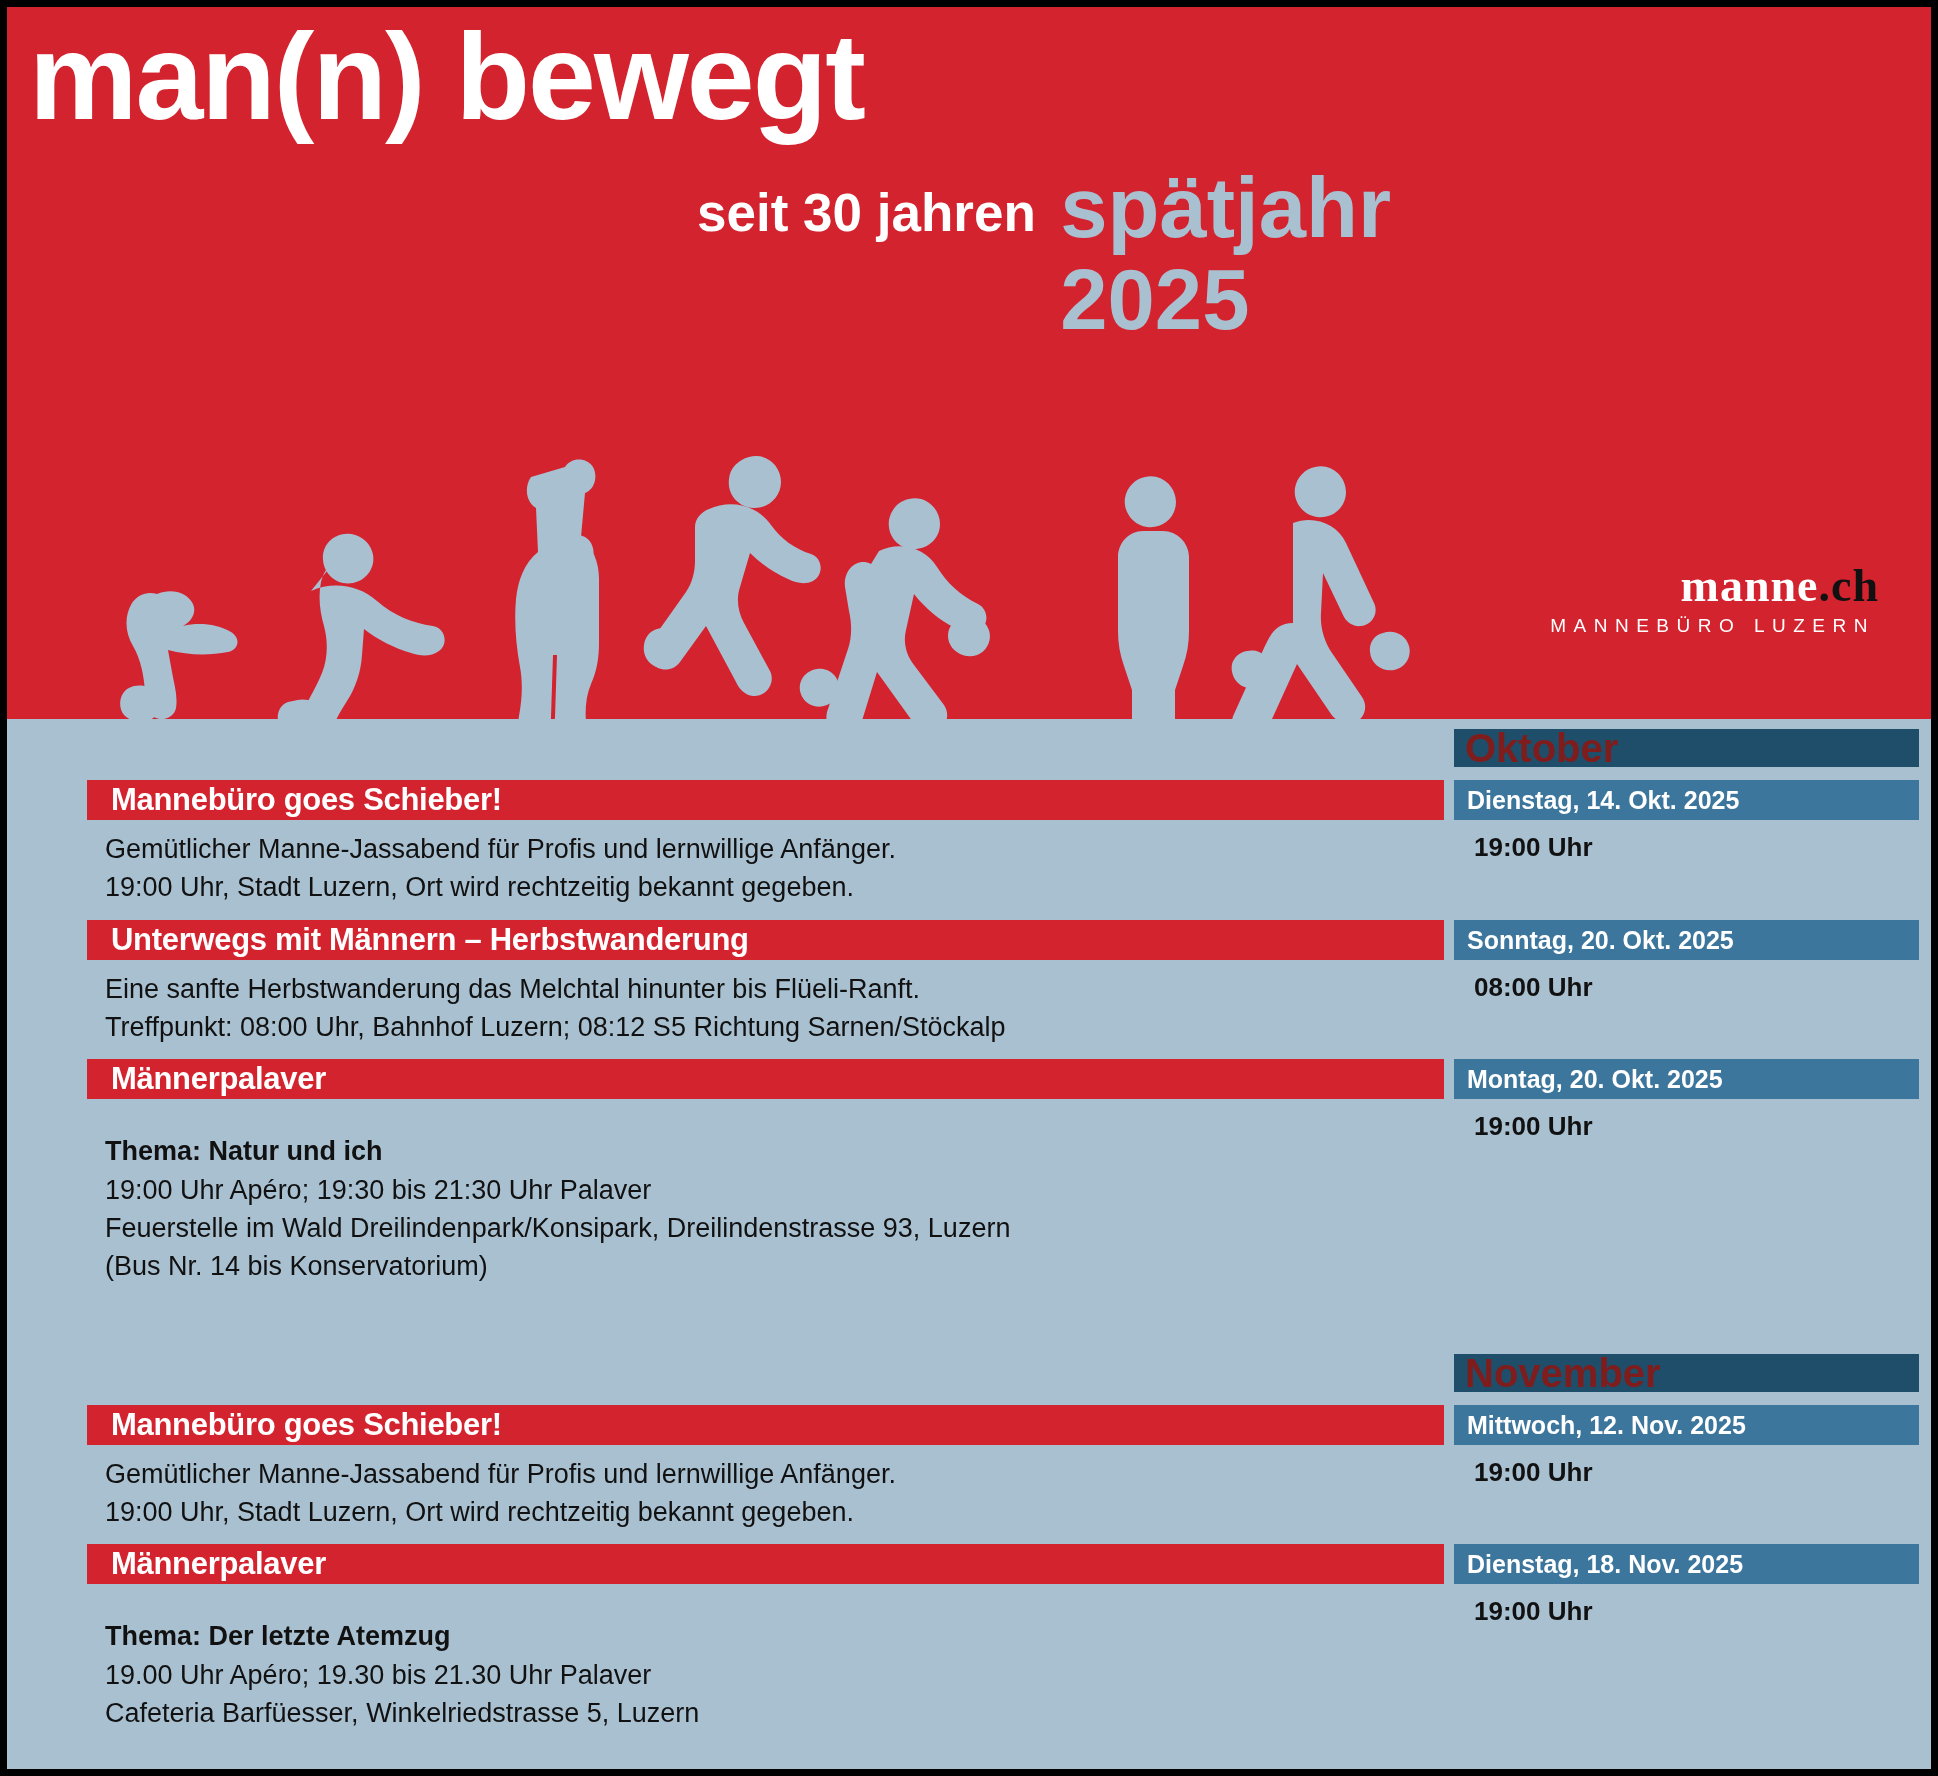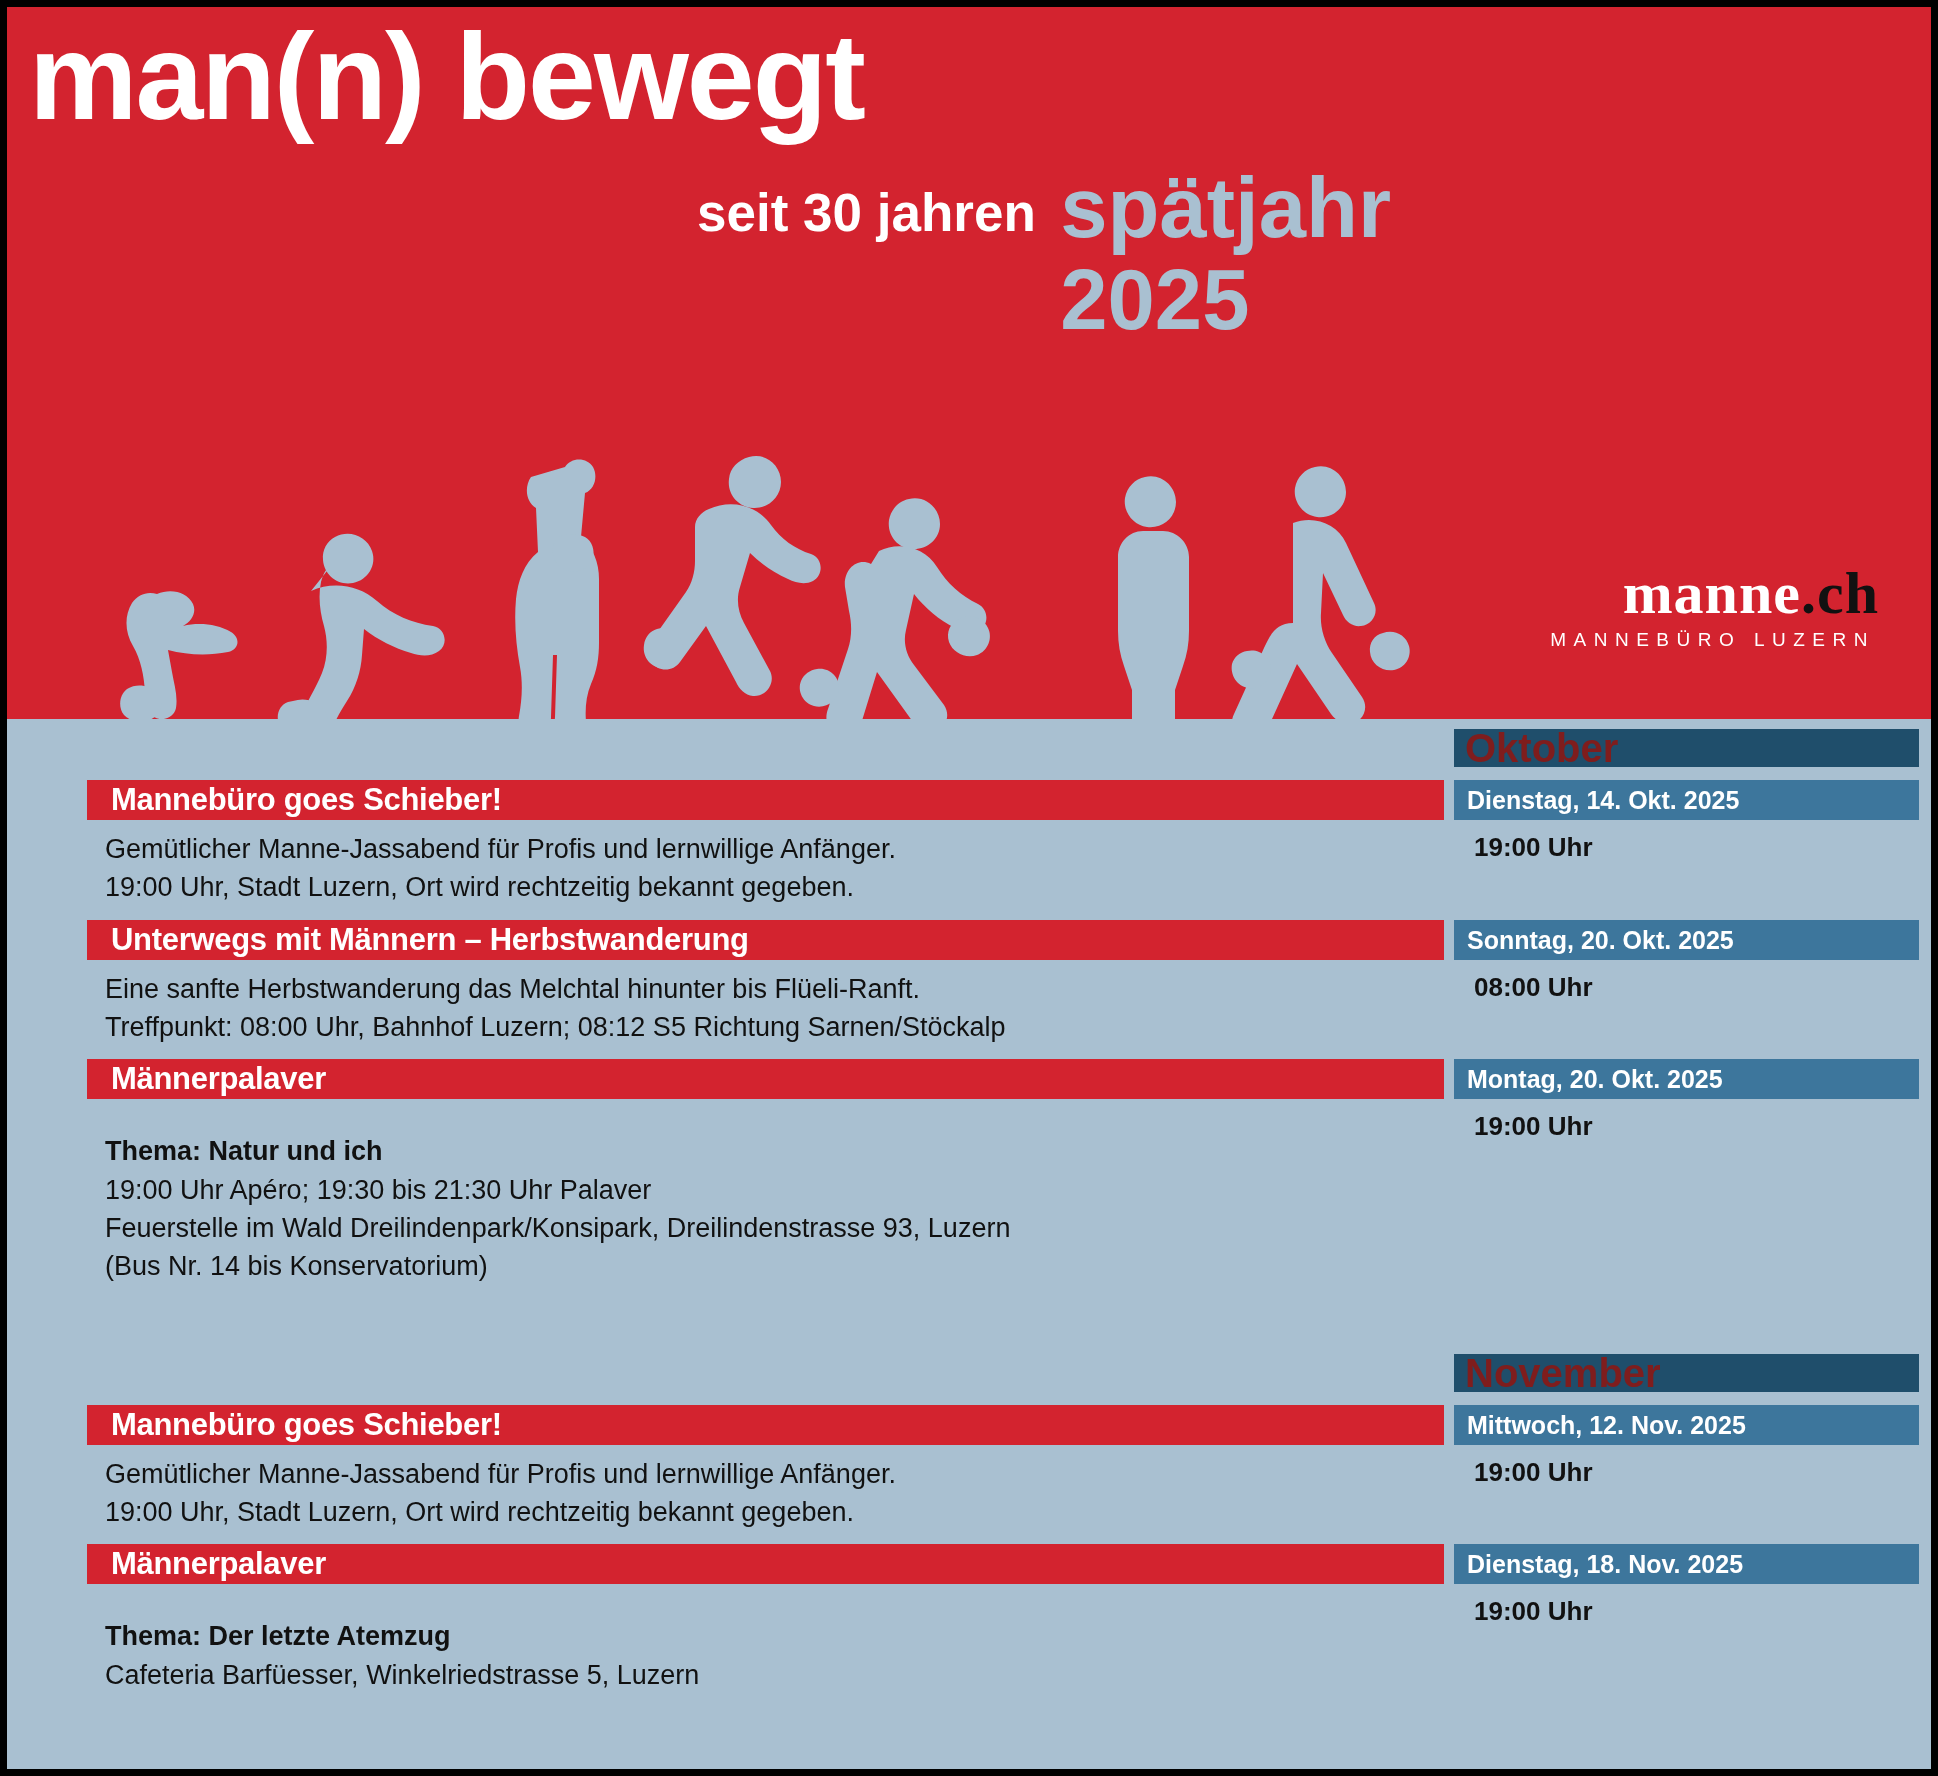--- a/index.html
+++ b/index.html
@@ -62,21 +62,21 @@
 
   .logo {
     position: absolute;
     right: 52px;
     top: 556px;
     text-align: right;
     white-space: nowrap;
   }
   .logo-main {
     font-family: "Liberation Serif", serif;
-    font-size: 60px;
+    font-size: 46px;
     font-weight: bold;
     letter-spacing: 1px;
     color: #ffffff;
     line-height: 1;
   }
   .logo-main .dark { color: #111111; }
   .logo-sub {
     font-size: 19px;
     letter-spacing: 7.5px;
     color: #ffffff;
@@ -316,20 +316,21 @@
     <div class="event">
       <div class="event-head">
         <div class="title-bar"></div>
         <div class="event-title" style="left:104px;">Männerpalaver</div>
         <div class="date-bar"></div>
         <div class="date-text" style="left:1460px;">Dienstag, 18. Nov. 2025</div>
       </div>
       <div class="event-body">
         <div class="desc">
           <div class="b">Thema: Der letzte Atemzug</div>
+          <div>19.00 Uhr Apéro; 19.30 bis 21.30 Uhr Palaver</div>
           <div>Cafeteria Barfüesser, Winkelriedstrasse 5, Luzern</div>
         </div>
         <div class="time">19:00 Uhr</div>
       </div>
     </div>
 
   </div>
 </div>
 
 </body></html>

